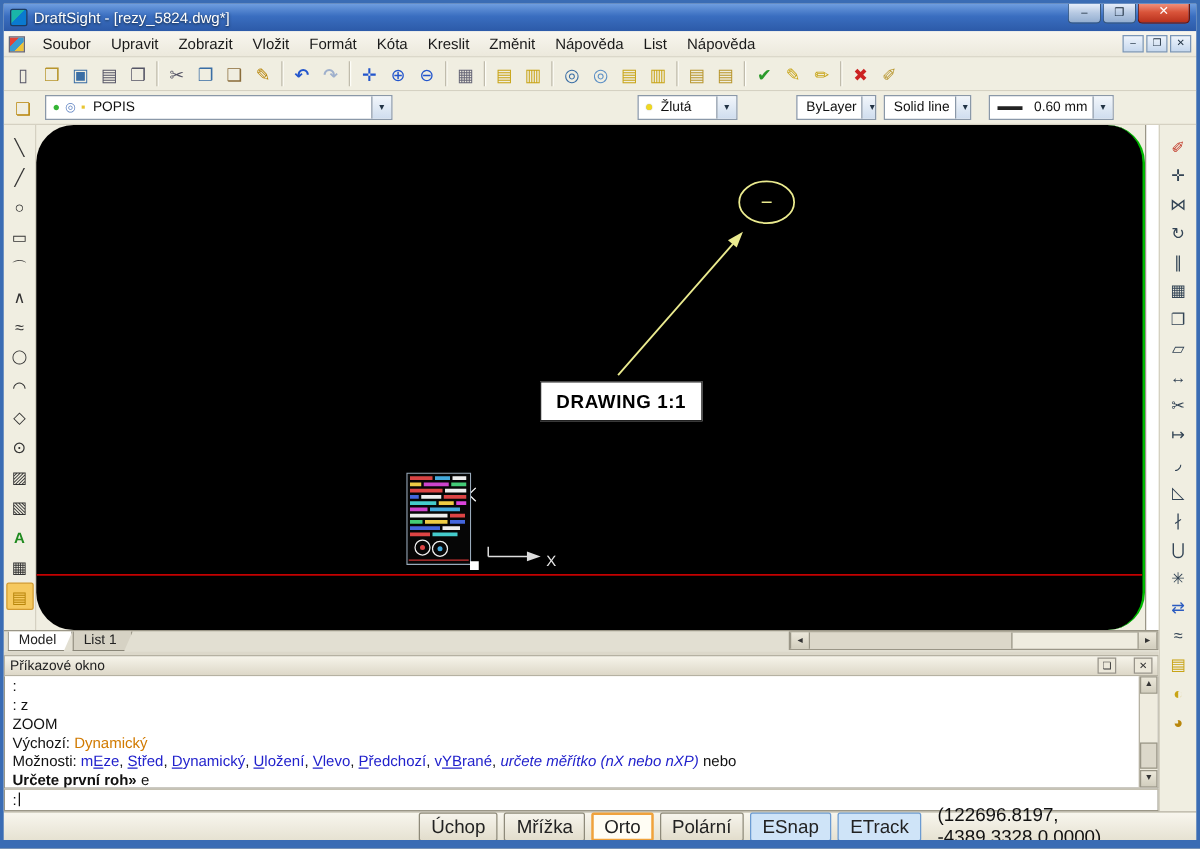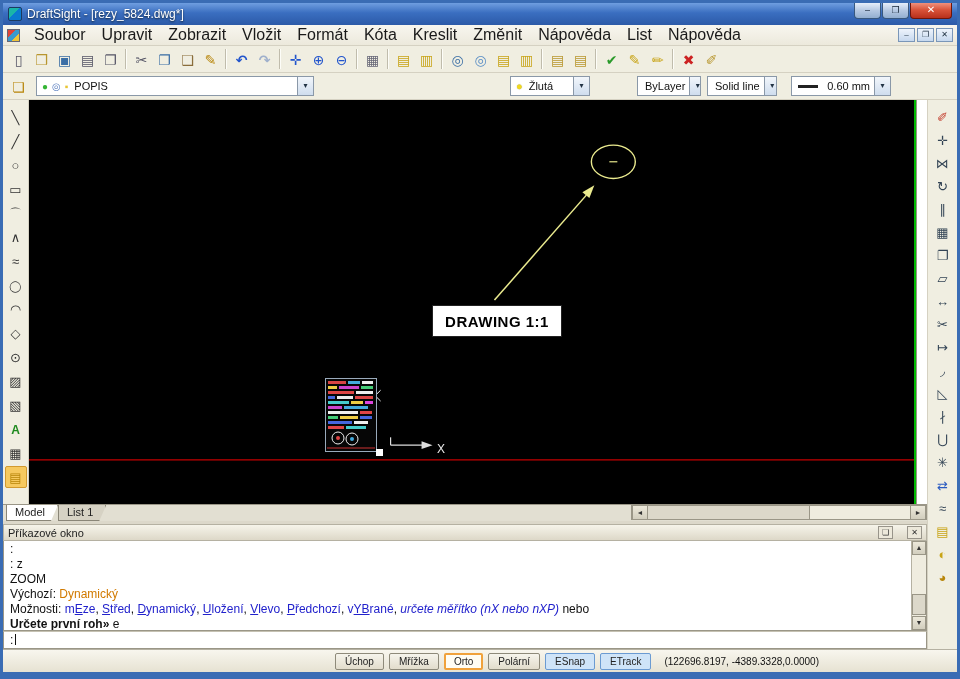--- a/index.html
+++ b/index.html
@@ -11,21 +11,21 @@
   .app-ico{width:14px;height:14px;border-radius:2px;background:linear-gradient(135deg,#1ab5a8 0 45%,#0a7ad0 45%);border:1px solid #1c3a60;margin-right:5px;}
   .title{flex:1;color:#fff;font-size:12px;text-shadow:0 1px 2px #123;white-space:nowrap;}
   .winbtns{display:flex;align-self:flex-start;margin-right:3px;}
   .wb{width:27px;height:16px;border:1px solid #38587e;border-top:none;border-radius:0 0 4px 4px;background:linear-gradient(#e6eefa,#b5c8e2 50%,#93aed0);color:#123;font-size:9px;line-height:14px;text-align:center;margin-left:1px;cursor:default;}
   .wb.close{width:42px;background:linear-gradient(#f0917c,#d9543a 45%,#b8301c);color:#fff;border-color:#6e150a;font-size:10px;font-weight:bold;}
 
   
   .menubar{height:21px;display:flex;align-items:center;background:linear-gradient(#f8f6ef,#ece9dc);border-bottom:1px solid #d5d1c2;padding:0 4px;flex:0 0 auto;}
   .child-ico{width:13px;height:13px;border:1px solid #667;background:linear-gradient(135deg,#e04438 0 33%,#3a9ad0 33% 66%,#eec43a 66%);margin-right:6px;}
   .menus{display:flex;}
-  .mi{font-size:16px;padding:2px 8px;color:#1a1a1a;cursor:default;}
+  .mi{font-size:12px;padding:2px 8px;color:#1a1a1a;cursor:default;}
   .mdi{margin-left:auto;display:flex;gap:2px;}
   .mdib{width:17px;height:14px;border:1px solid #7a96b8;background:linear-gradient(#eef4fc,#c6d8ee);font-size:8px;line-height:12px;text-align:center;color:#234;}
 
   
   .tbar{display:flex;align-items:center;background:#f0eee1;border-bottom:1px solid #d5d1c2;padding:0 4px;flex:0 0 auto;}
   .tb1{height:27px;}
   .tb2{height:27px;}
   .tgrp{display:flex;}
   .tbtn{width:23px;height:22px;line-height:22px;text-align:center;font-size:14px;border:1px solid transparent;border-radius:2px;cursor:default;}
   .tsep{width:2px;height:20px;border-left:1px solid #c0bcac;border-right:1px solid #fdfdf8;margin:0 3px;display:inline-block;}
@@ -49,21 +49,21 @@
   
   .midrow{flex:1;display:flex;min-height:0;}
   .leftcol{flex:1;display:flex;flex-direction:column;min-width:0;}
   .canvasrow{flex:1;display:flex;min-height:0;}
   .palette{background:#f0eee1;display:flex;flex-direction:column;align-items:center;padding-top:6px;gap:2px;flex:0 0 auto;}
   .palette.left{width:26px;border-right:1px solid #d5d1c2;}
   .palette.right{width:30px;border-left:1px solid #d5d1c2;gap:1px;}
   .pbtn{width:22px;height:22px;line-height:22px;text-align:center;font-size:13px;border:1px solid transparent;border-radius:2px;cursor:default;}
   .pbtn.active{background:#f6c95f;border-color:#d29a2f;}
 
-  .canvas{flex:1;position:relative;background:#000;overflow:hidden;border-right:2px solid #00b800;}
+  .canvas{flex:1;position:relative;background:#000;overflow:hidden;border-right:2px solid #00b800;border-radius:30px;}
   .ovl{position:absolute;inset:0;width:100%;height:100%;}
   .labelbox{position:absolute;left:403px;top:205px;width:130px;height:32px;background:#fff;border:1px solid #222;display:flex;align-items:center;justify-content:center;font-size:15px;font-weight:bold;color:#000;letter-spacing:.5px;}
   .thumb{position:absolute;left:296px;top:278px;width:52px;height:74px;}
   .grip{position:absolute;left:347px;top:349px;width:7px;height:7px;background:#fff;}
   .axisx{position:absolute;left:408px;top:342px;color:#e8e8e8;font-size:12px;}
   .vstrip{width:11px;background:#fff;border-left:1px solid #9a9687;flex:0 0 auto;}
 
   
   .tabrow{height:17px;background:#e2dfd2;display:flex;align-items:stretch;border-top:1px solid #9a9687;padding-left:3px;flex:0 0 auto;}
   .tab{font-size:11px;padding:1px 12px 2px 8px;background:#d6d2c4;border:1px solid #8a8678;border-top:none;color:#222;clip-path:polygon(0 0,100% 0,calc(100% - 7px) 100%,0 100%);cursor:default;}
@@ -86,21 +86,21 @@
   .c-ital{color:#2222cc;font-style:italic;}
   .c-bold{font-weight:bold;}
   .vscroll{width:15px;border-left:1px solid #b5b1a2;background:#efecdf;display:flex;flex-direction:column;}
   .varr{height:14px;background:linear-gradient(#ece8da,#d2cebe);border:1px solid #9a9687;font-size:7px;line-height:12px;text-align:center;color:#333;}
   .vtrack{flex:1;position:relative;}
   .vthumb{position:absolute;left:0;right:0;bottom:1px;height:34%;background:#dcd8ca;border:1px solid #9a9687;}
   .cmdinput{height:18px;background:#fff;border:1px solid #9a9687;border-top:1px solid #c5c1b2;font-size:12px;padding:1px 6px;color:#111;}
   .caret{display:inline-block;width:1px;height:11px;background:#111;vertical-align:-1px;margin-left:2px;}
 
   
-  .statusbar{height:23px;display:flex;align-items:center;gap:5px;padding-left:332px;background:linear-gradient(#f8f6ee,#e6e2d2);border-top:1px solid #b5b1a2;font-size:10px;flex:0 0 auto;}
+  .statusbar{height:23px;display:flex;align-items:center;gap:5px;padding-left:332px;background:linear-gradient(#f8f6ee,#e6e2d2);border-top:1px solid #b5b1a2;font-size:15px;flex:0 0 auto;}
   .sbtn{padding:2px 9px;background:linear-gradient(#f6f4ec,#e2ddcc);border:1px solid #8e8a7a;border-radius:2px;color:#222;cursor:default;}
   .sbtn.sb-orto{background:#fffdf4;border:2px solid #f0a23c;padding:1px 8px;}
   .sbtn.sb-on{background:#cfe4f8;border:1px solid #6b9bd2;}
   .coords{margin-left:8px;color:#111;}
 </style>
 </head>
 <body>
 
 <div class="win">
 

